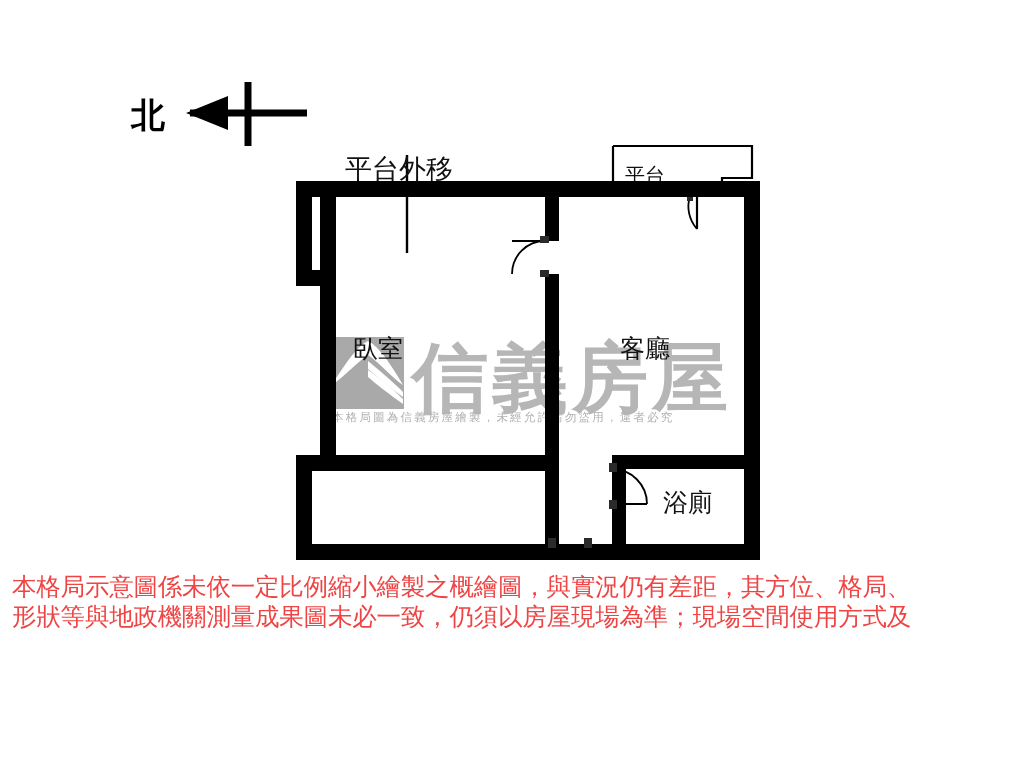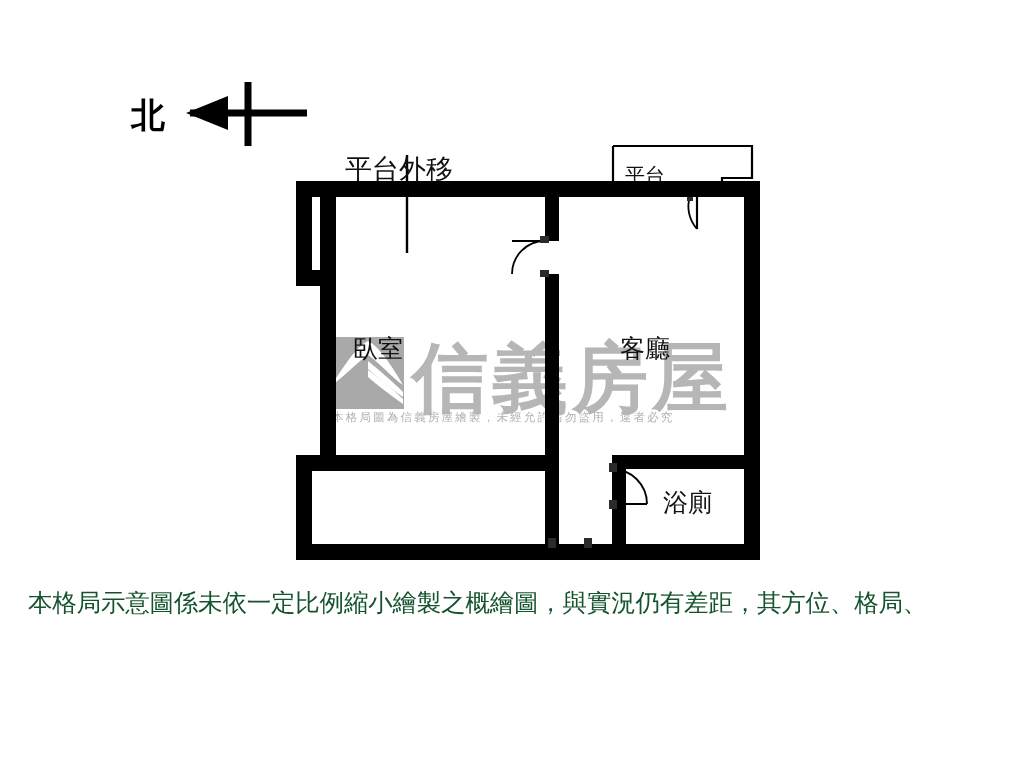--- a/index.html
+++ b/index.html
@@ -93,25 +93,25 @@
   .wm-mark-bg { fill: #a9a9a9; }
   .wm-mark-swoosh { fill: #ffffff; }
 
   #disclaimer {
     position: absolute;
     left: 12px;
     top: 572px;
     width: 1000px;
   }
   #disclaimer p {
-    margin: 16px;
+    margin: 0;
     font-family: "DejaVu Serif", "Liberation Serif", serif;
     font-size: 24.5px;
     line-height: 30px;
-    color: #14532d;
+    color: #ef4444;
     white-space: nowrap;
     letter-spacing: -0.2px;
   }
 </style>
 </head>
 <body>
 
 <div id="plan-root">
   <svg class="floorplan" viewBox="0 0 1024 768" xmlns="http://www.w3.org/2000/svg">
 
@@ -206,13 +206,14 @@
     <text class="callout-label" x="345" y="178">平台外移</text>
 
     <text class="room-label" x="378" y="357" text-anchor="middle">臥室</text>
     <text class="room-label" x="645" y="357" text-anchor="middle">客廳</text>
     <text class="room-label" x="688" y="511" text-anchor="middle">浴廁</text>
   </svg>
 </div>
 
 <div id="disclaimer">
   <p>本格局示意圖係未依一定比例縮小繪製之概繪圖，與實況仍有差距，其方位、格局、</p>
+  <p>形狀等與地政機關測量成果圖未必一致，仍須以房屋現場為準；現場空間使用方式及</p>
 </div>
 
 </body></html>

